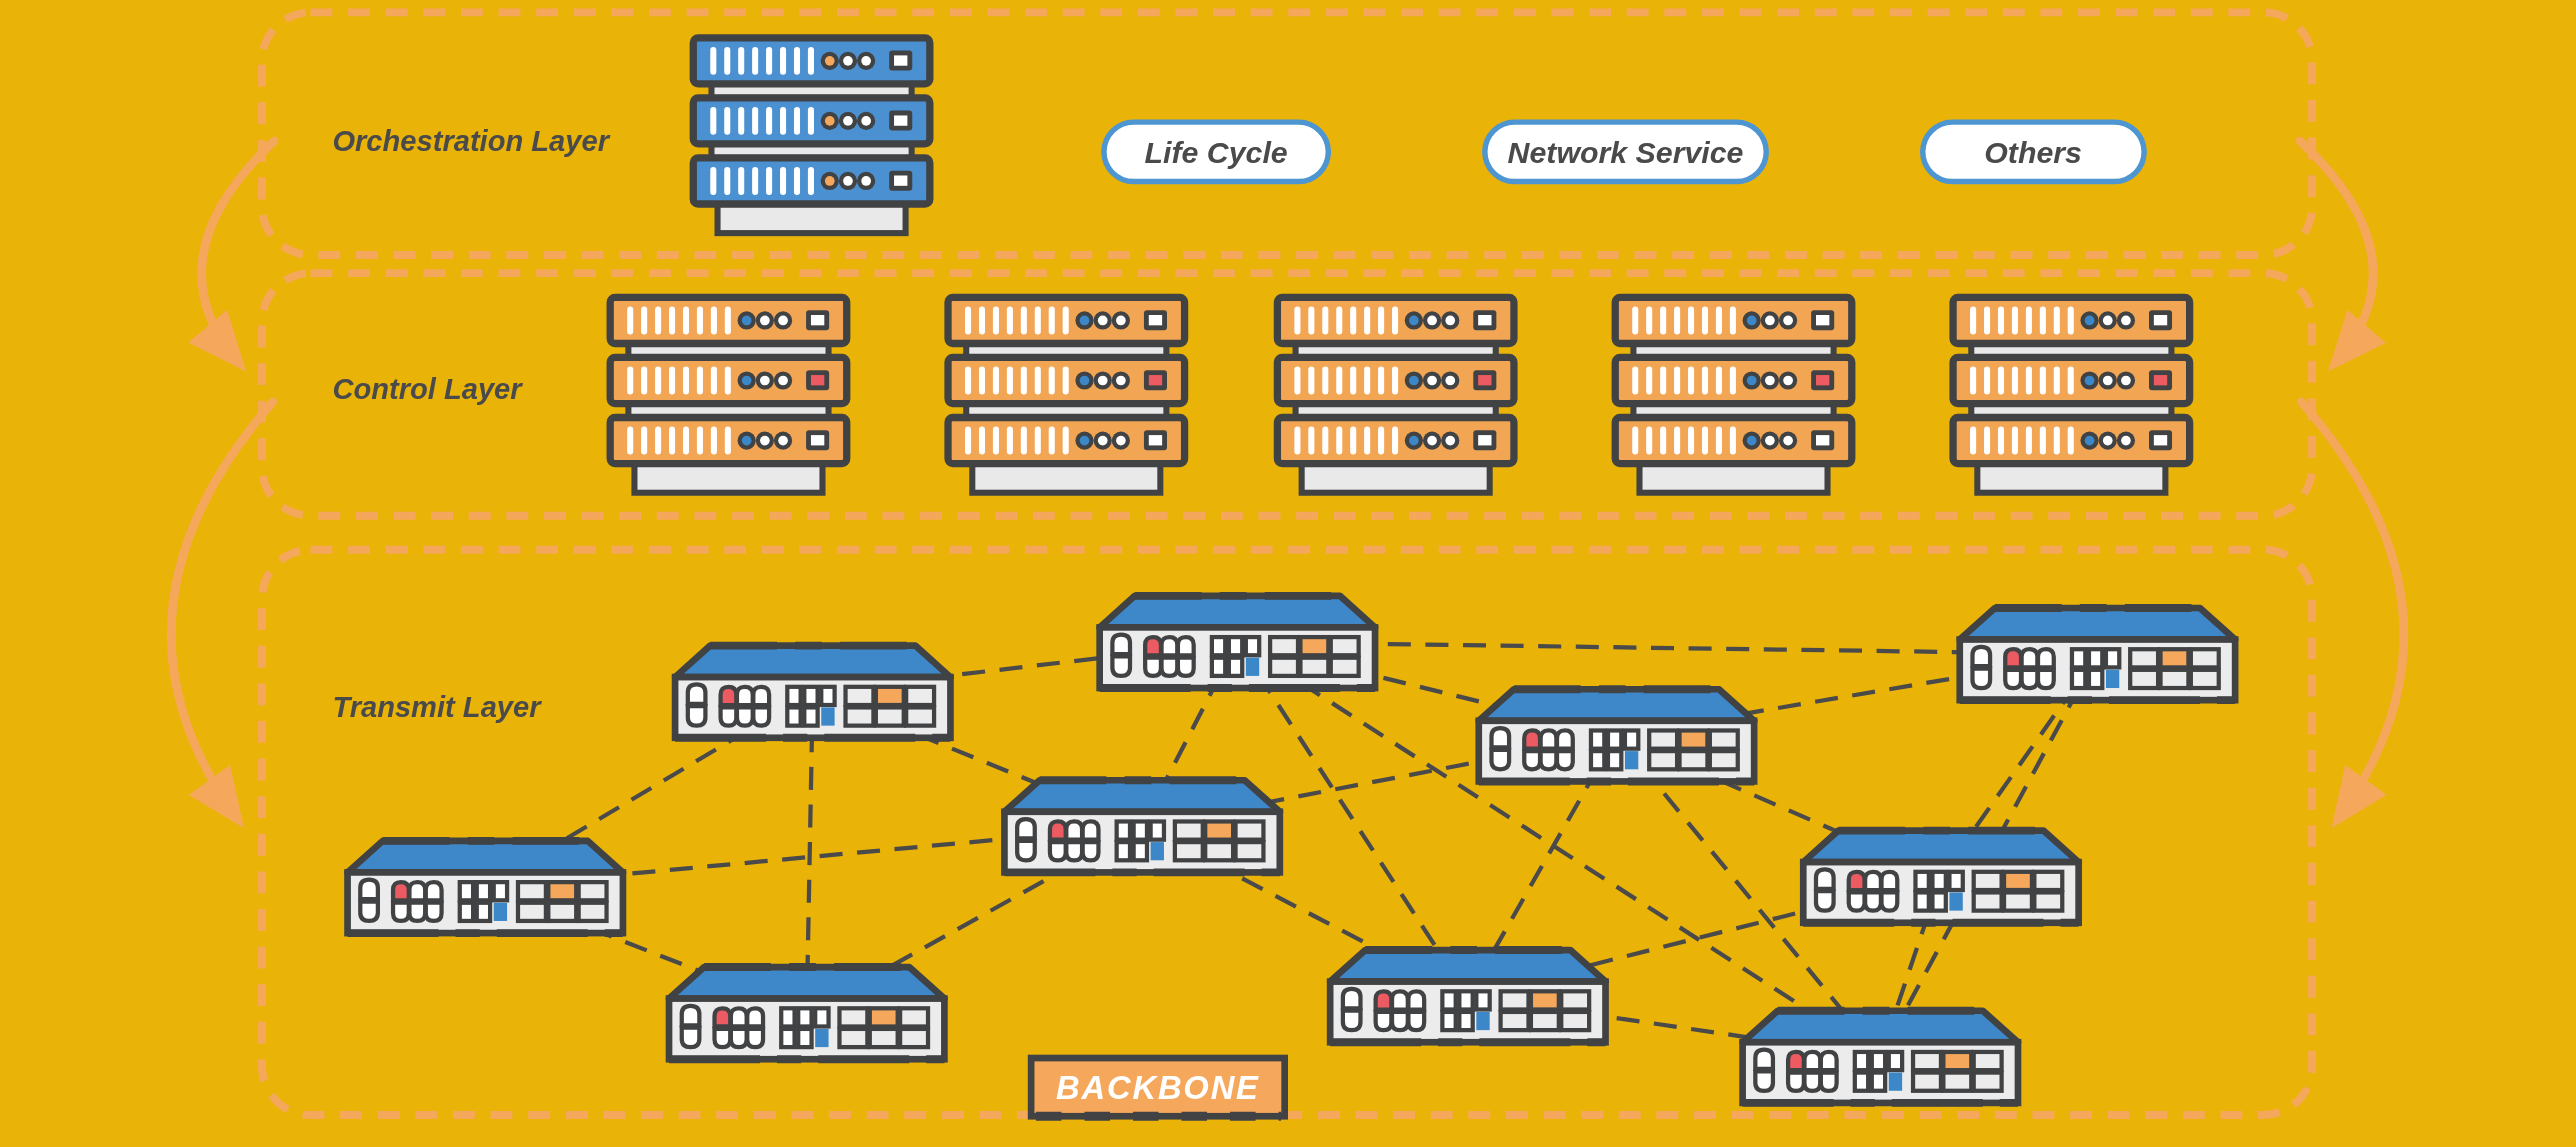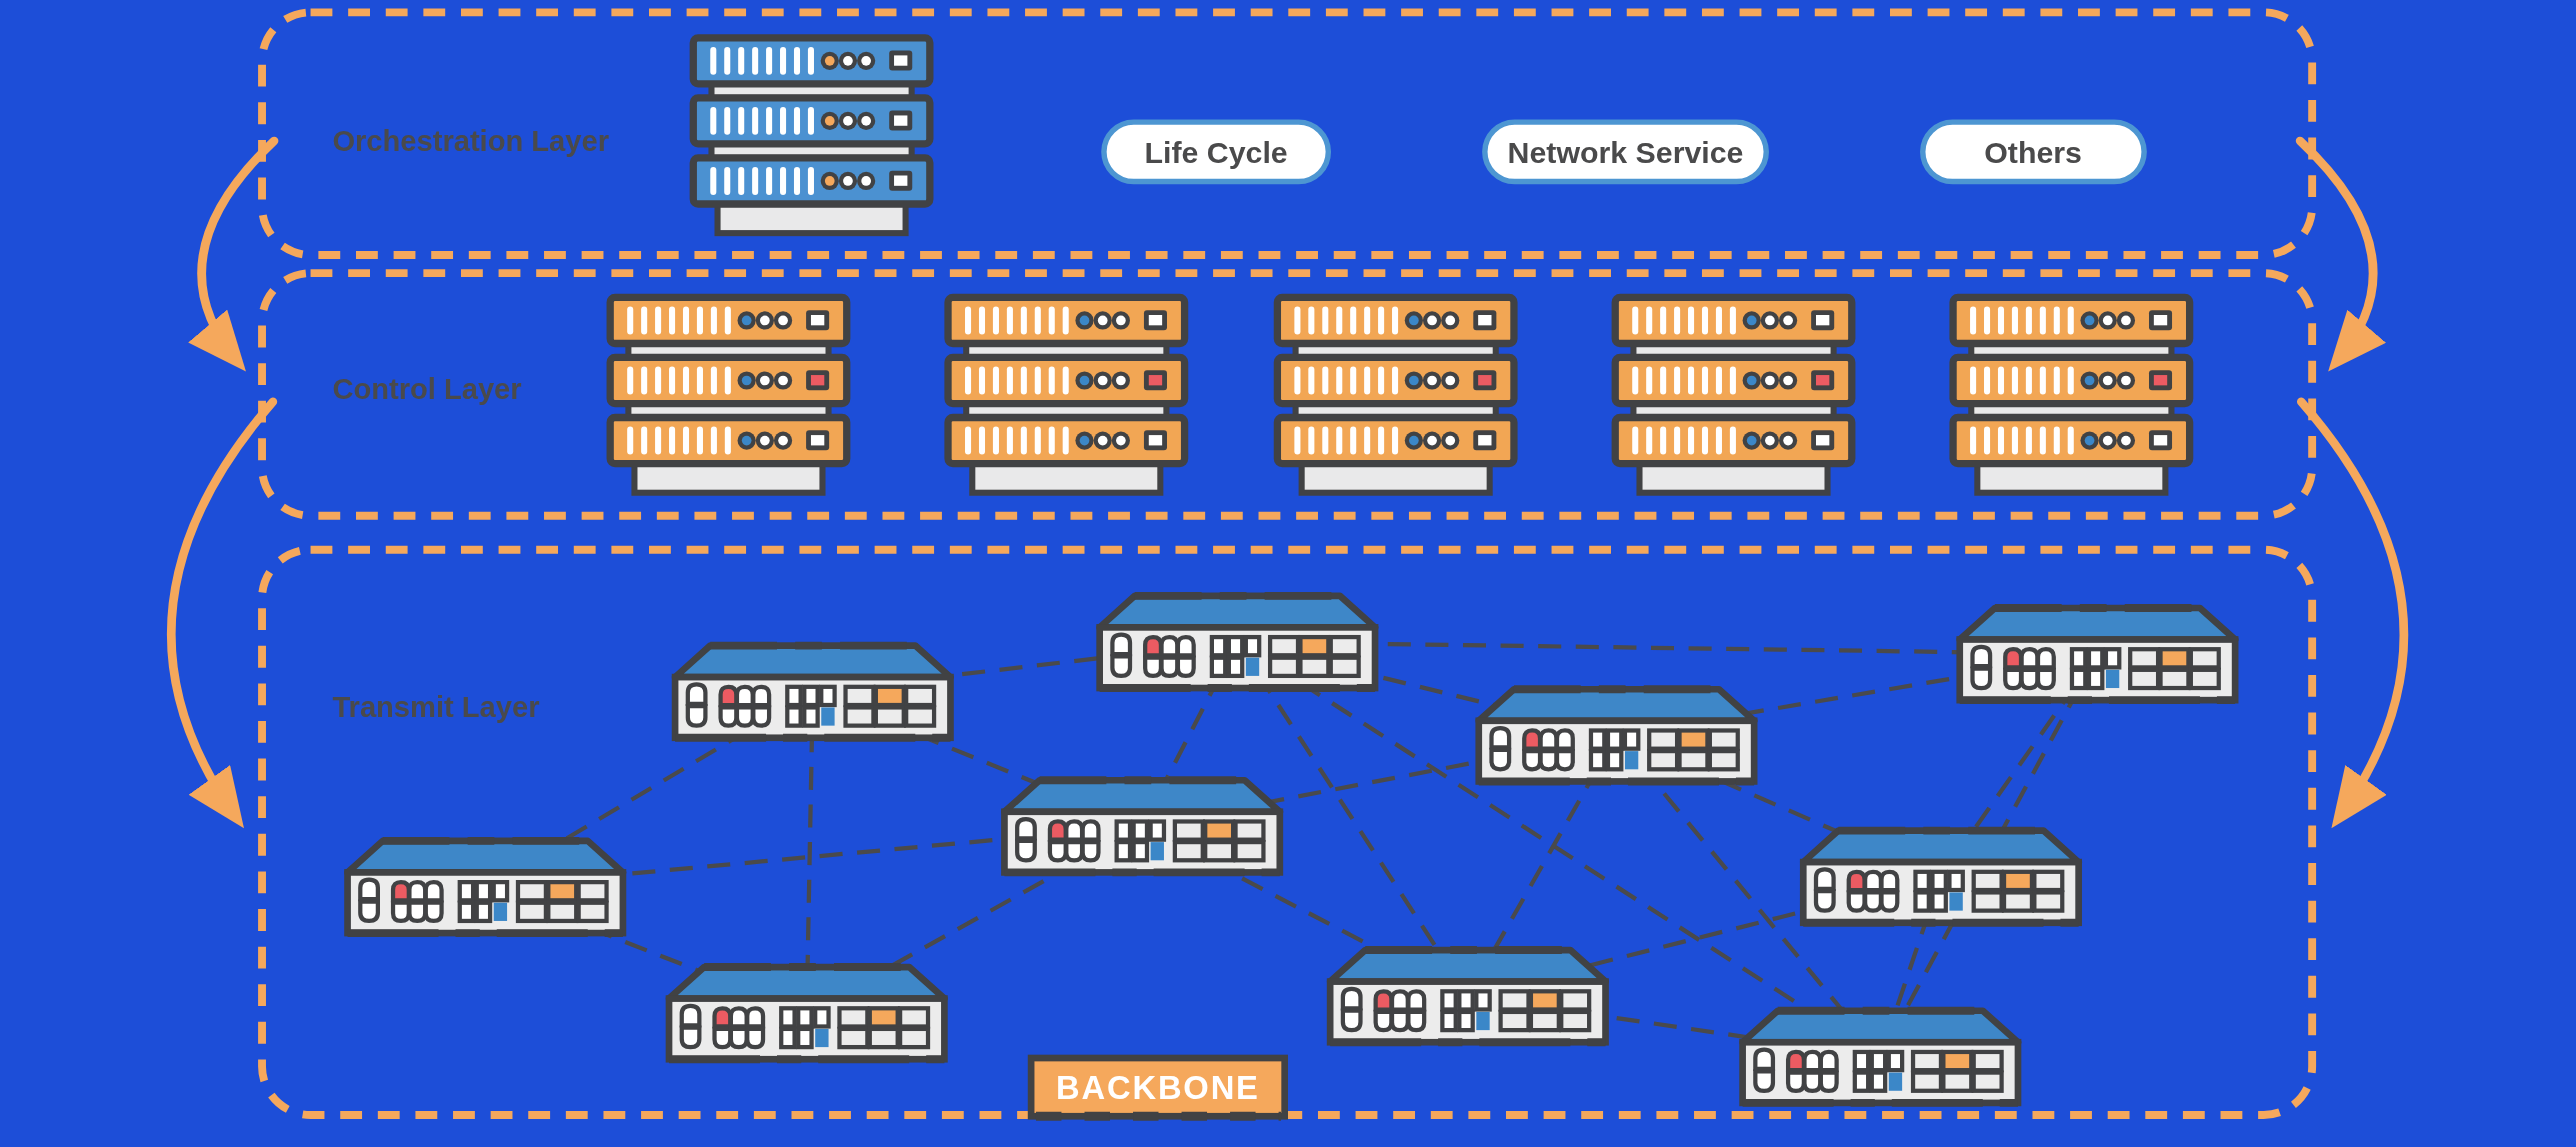--- a/index.html
+++ b/index.html
@@ -1,17 +1,17 @@
 <!DOCTYPE html>
 <html style="font-size:9.7px"><head>
 <meta charset="utf-8">
 <style>
   html,body{margin:0;padding:0;background:#ffffff;}
-  #stage{position:relative;width:2576px;height:1148px;background:#1d4ed8;overflow:hidden;
-         font-family:"Liberation Sans", sans-serif;}
+  #stage{position:relative;width:2576px;height:1148px;background:#eab308;overflow:hidden;
+         font-family:"Liberation Sans", sans-serif;font-style:italic;}
   svg{display:block;}
   text{font-family:"Liberation Sans", sans-serif;}
   .layer-box{fill:none;stroke:#F5A85C;stroke-width:13;stroke-dasharray:36 26;}
   .layer-label{font-size:48px;font-weight:700;fill:#4A4A4B;}
   .pill-rect{fill:#ffffff;stroke:#4D96D2;stroke-width:9;}
   .pill-label{font-size:50px;font-weight:700;fill:#4A4A4B;text-anchor:middle;}
   .flow-arrow{fill:none;stroke:#F5A85C;stroke-width:14;stroke-linecap:round;}
   .edge{stroke:#4A4A4B;stroke-width:7;stroke-dasharray:38 24;fill:none;}
   .backbone-rect{fill:#F5A85C;stroke:#414244;stroke-width:11;}
   .backbone-label{font-size:54px;font-weight:700;fill:#ffffff;letter-spacing:3px;text-anchor:middle;}

